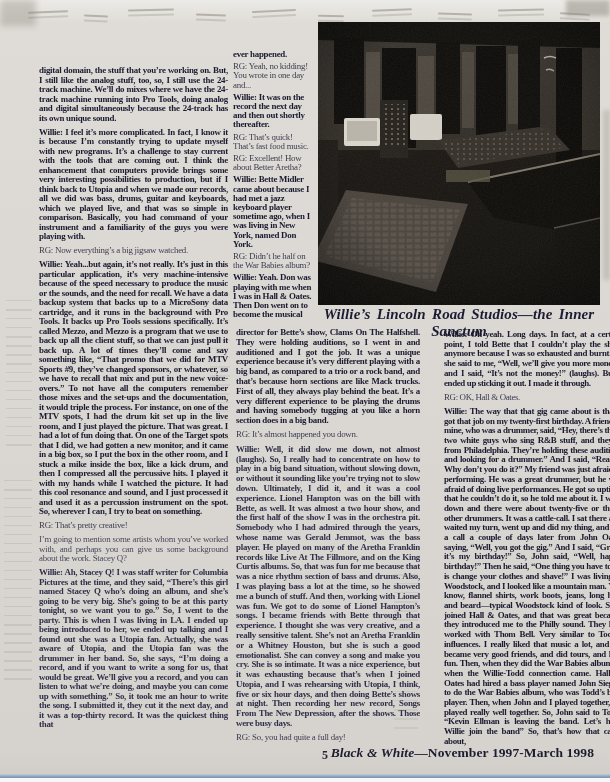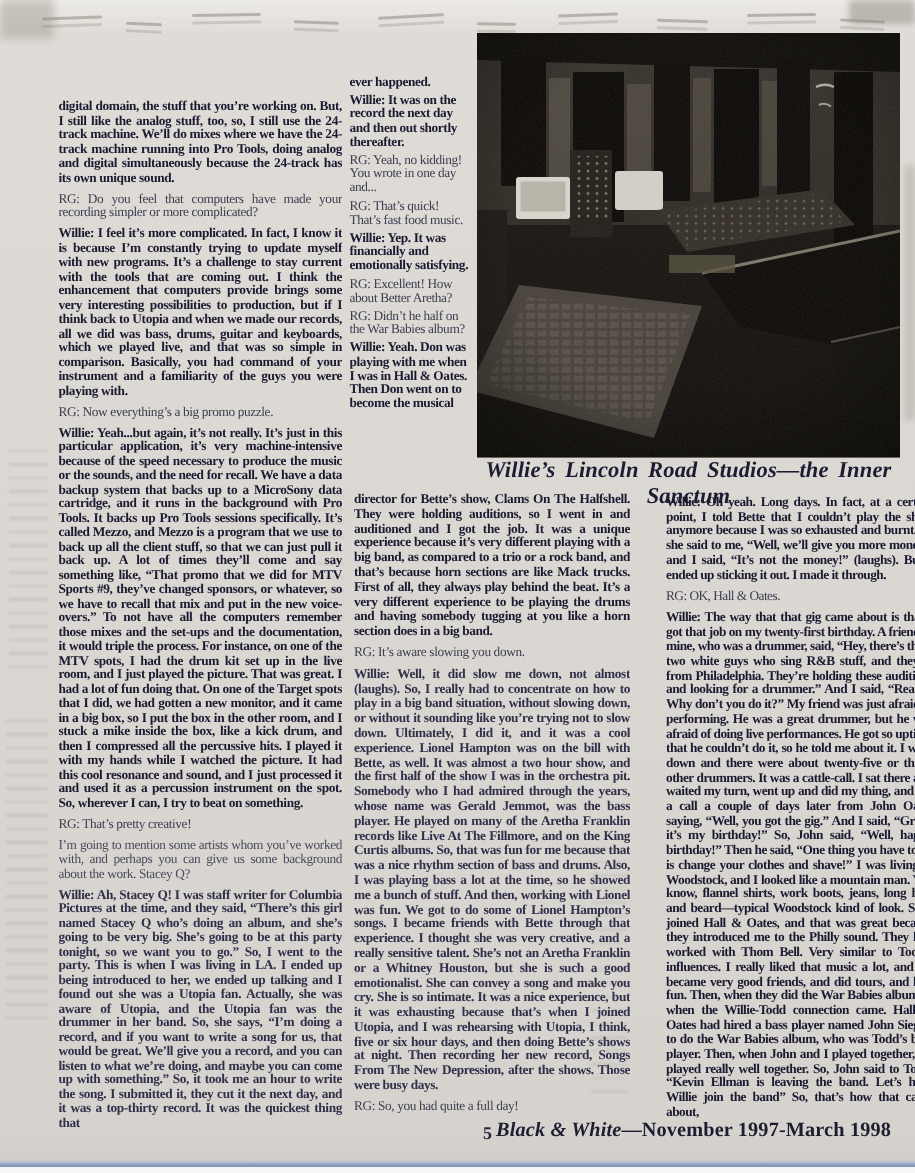--- a/index.html
+++ b/index.html
@@ -74,35 +74,34 @@
       <i></i>
       <i></i>
   </div>
   <div class="ghost g1"></div>
   <div class="ghost g2"></div>
   <div class="ghost g3"></div>
   <div class="ghost g4"></div>
 
   <div class="col col-left">
       <p class="para bold"><span>digital domain, the stuff that you’re working on. But, I still like the analog stuff, too, so, I still use the 24-track machine. We’ll do mixes where we have the 24-track machine running into Pro Tools, doing analog and digital simultaneously because the 24-track has its own unique sound.</span></p>
-      <p class="para regular"><span>RG: Do you feel that computers have made your recording simpler or more complicated?</span></p>
       <p class="para bold"><span>Willie: I feel it’s more complicated. In fact, I know it is because I’m constantly trying to update myself with new programs. It’s a challenge to stay current with the tools that are coming out. I think the enhancement that computers provide brings some very interesting possibilities to production, but if I think back to Utopia and when we made our records, all we did was bass, drums, guitar and keyboards, which we played live, and that was so simple in comparison.  Basically, you had command of your instrument and a familiarity of the guys you were playing with.</span></p>
-      <p class="para regular"><span>RG:  Now everything’s a big promo puzzle.</span></p>
+      <p class="para regular"><span>RG:  Now everything’s a big jigsaw watched.</span></p>
       <p class="para bold"><span>Willie: Yeah...but again, it’s not really. It’s just in this particular application, it’s very machine-intensive because of the speed necessary to produce the music or the sounds, and the need for recall. We have a data backup system that backs up to a MicroSony data cartridge, and it runs in the background with Pro Tools. It backs up Pro Tools sessions specifically. It’s called Mezzo, and Mezzo is a program that we use to back up all the client stuff, so that we can just pull it back up. A lot of times they’ll come and say something like, “That promo that we did for </span><span class="it">MTV Sports #9</span><span>, they’ve changed sponsors, or whatever, so we have to recall that mix and put in the new voice-overs.” To not have all the computers remember those mixes and the set-ups and the documentation, it would triple the process. For instance, on one of the MTV spots, I had the drum kit set up in the live room, and I just played the picture. That was great. I had a lot of fun doing that. On one of the Target spots that I did, we had gotten a new monitor, and it came in a big box, so I put the box in the other room, and I stuck a mike inside the box, like a kick drum, and then I compressed all the percussive hits. I played it with my hands while I watched the picture. It had this cool resonance and sound, and I just processed it and used it as a percussion instrument on the spot. So, wherever I can, I try to beat on something.</span></p>
       <p class="para regular"><span>RG: That’s pretty creative!</span></p>
       <p class="para faded"><span>I’m going to mention some artists whom you’ve worked with, and perhaps you can give us some background about the work.  Stacey Q?</span></p>
       <p class="para boldlight"><span>Willie: Ah, Stacey Q! I was staff writer for Columbia Pictures at the time, and they said, “There’s this girl named Stacey Q who’s doing an album, and she’s going to be very big. She’s going to be at this party tonight, so we want you to go.” So, I went to the party. This is when I was living in LA. I ended up being introduced to her, we ended up talking and I found out she was a Utopia fan. Actually, she was aware of Utopia, and the Utopia fan was the drummer in her band. So, she says, “I’m doing a record, and if you want to write a song for us, that would be great. We’ll give you a record, and you can listen to what we’re doing, and maybe you can come up with something.”  So, it took me an hour to write the song. I submitted it, they cut it the next day, and it was a top-thirty record. It was the quickest thing that</span></p>
     </div>
   <div class="col col-mtop">
       <p class="para bold"><span>ever happened.</span></p>
+      <p class="para regular"><span>RG: Yeah, no kidding! You wrote in one day and...</span></p>
       <p class="para bold"><span>Willie: It was on the record the next day and then out shortly thereafter.</span></p>
-      <p class="para regular"><span>RG: Yeah, no kidding! You wrote in one day and...</span></p>
       <p class="para regular"><span>RG: That’s quick! That’s fast food music.</span></p>
-      <p class="para bold"><span>Willie: Yep. It was financially and emotionally satisfying.</span></p>
       <p class="para regular"><span>RG: Excellent! How about Better Aretha?</span></p>
+      <p class="para bold"><span>Willie: Bette Midler came about because I had met a jazz keyboard player sometime ago, when I was living in New York, named Don York.</span></p>
       <p class="para regular"><span>RG: Didn’t he half on the </span><span class="it">War Babies</span><span> album?</span></p>
       <p class="para bold"><span>Willie: Yeah. Don was playing with me when I was in Hall &amp; Oates. Then Don went on to become the musical</span></p>
     </div>
 
   <div class="photo">
     <svg width="282" height="283" viewBox="0 0 282 283" xmlns="http://www.w3.org/2000/svg">
       <defs>
         <linearGradient id="pbg" x1="0" y1="0" x2="0" y2="1">
           <stop offset="0" stop-color="#2b2824"></stop>
           <stop offset="0.35" stop-color="#1a1713"></stop>
@@ -155,21 +154,21 @@
       <polygon points="34,176 142,188 114,260 6,234" fill="url(#keys)" opacity="0.8"></polygon>
       <rect width="282" height="283" fill="url(#vig)"></rect>
       <rect width="282" height="283" filter="url(#grain)" opacity="0.45"></rect>
     </svg>
   </div>
 
   <div class="caption">Willie’s Lincoln Road Studios—the Inner Sanctum</div>
 
   <div class="col col-mbottom">
       <p class="para bold"><span>director for Bette’s show, </span><span class="it">Clams On The Halfshell</span><span>. They were holding auditions, so I went in and auditioned and I got the job. It was a unique experience because it’s very different playing with a big band, as compared to a trio or a rock band, and that’s because horn sections are like Mack trucks. First of all, they always play behind the beat. It’s a very different experience to be playing the drums and having somebody tugging at you like a horn section does in a big band.</span></p>
-      <p class="para regular"><span>RG: It’s aware slowing you down.</span></p>
+      <p class="para regular"><span>RG: It’s almost happened you down.</span></p>
       <p class="para boldlight"><span>Willie: Well, it did slow me down, not almost (laughs). So, I really had to concentrate on how to play in a big band situation, without slowing down, or without it sounding like you’re trying not to slow down. Ultimately, I did it, and it was a cool experience. Lionel Hampton was on the bill with Bette, as well. It was almost a two hour show, and the first half of the show I was in the orchestra pit. Somebody who I had admired through the years, whose name was Gerald Jemmot, was the bass player. He played on many of the Aretha Franklin records like </span><span class="it">Live At The Fillmore</span><span>, and on the King Curtis albums.  So, that was fun for me because that was a nice rhythm section of bass and drums. Also, I was playing bass a lot at the time, so he showed me a bunch of stuff. And then, working with Lionel was fun. We got to do some of Lionel Hampton’s songs. I became friends with Bette through that experience. I thought she was very creative, and a really sensitive talent. She’s not an Aretha Franklin or a Whitney Houston, but she is such a good emotionalist. She can convey a song and make you cry. She is so intimate. It was a nice experience, but it was exhausting because that’s when I joined Utopia, and I was rehearsing with Utopia, I think, five or six hour days, and then doing Bette’s shows at night. Then recording her new record, </span><span class="it">Songs From The New Depression</span><span>, after the shows. Those were busy days.</span></p>
       <p class="para regular"><span>RG: So, you had quite a full day!</span></p>
     </div>
   <div class="col col-right">
       <p class="para bold"><span>Willie: Oh yeah. Long days. In fact, at a certain point, I told Bette that I couldn’t play the show anymore because I was so exhausted and burnt. So she said to me, “Well, we’ll give you more money”, and I said, “It’s not the money!” (laughs). But I ended up sticking it out. I made it through.</span></p>
       <p class="para regular"><span>RG: OK, Hall &amp; Oates.</span></p>
       <p class="para bold"><span>Willie: The way that that gig came about is that I got that job on my twenty-first birthday. A friend of mine, who was a drummer, said, “Hey, there’s these two white guys who sing R&amp;B stuff, and they’re from Philadelphia. They’re holding these auditions and looking for a drummer.” And I said, “Really? Why don’t you do it?” My friend was just afraid of performing. He was a great drummer, but he was afraid of doing live performances. He got so uptight that he couldn’t do it, so he told me about it. I went down and there were about twenty-five or thirty other drummers. It was a cattle-call. I sat there and waited my turn, went up and did my thing, and got a call a couple of days later from John Oates saying, “Well, you got the gig.”  And I said, “Great, it’s my birthday!” So, John said, “Well, happy birthday!”  Then he said, “One thing you have to do is change your clothes and shave!” I was living in Woodstock, and I looked like a mountain man. You know, flannel shirts, work boots, jeans, long hair and beard—typical Woodstock kind of look. So, I joined Hall &amp; Oates, and that was great because they introduced me to the Philly sound. They had worked with Thom Bell. Very similar to Todd’s influences. I really liked that music a lot, and we became very good friends, and did tours, and had fun. Then, when they did the </span><span class="it">War Babies</span><span> album, is when the Willie-Todd connection came. Hall &amp; Oates had hired a bass player named John Siegler to do the </span><span class="it">War Babies</span><span> album, who was Todd’s bass player. Then, when John and I played together, we played really well together. So, John said to Todd, “Kevin Ellman is leaving the band. Let’s have Willie join the band”  So, that’s how that came about,</span></p>
     </div>
 
   <div class="pagenum">5</div>

